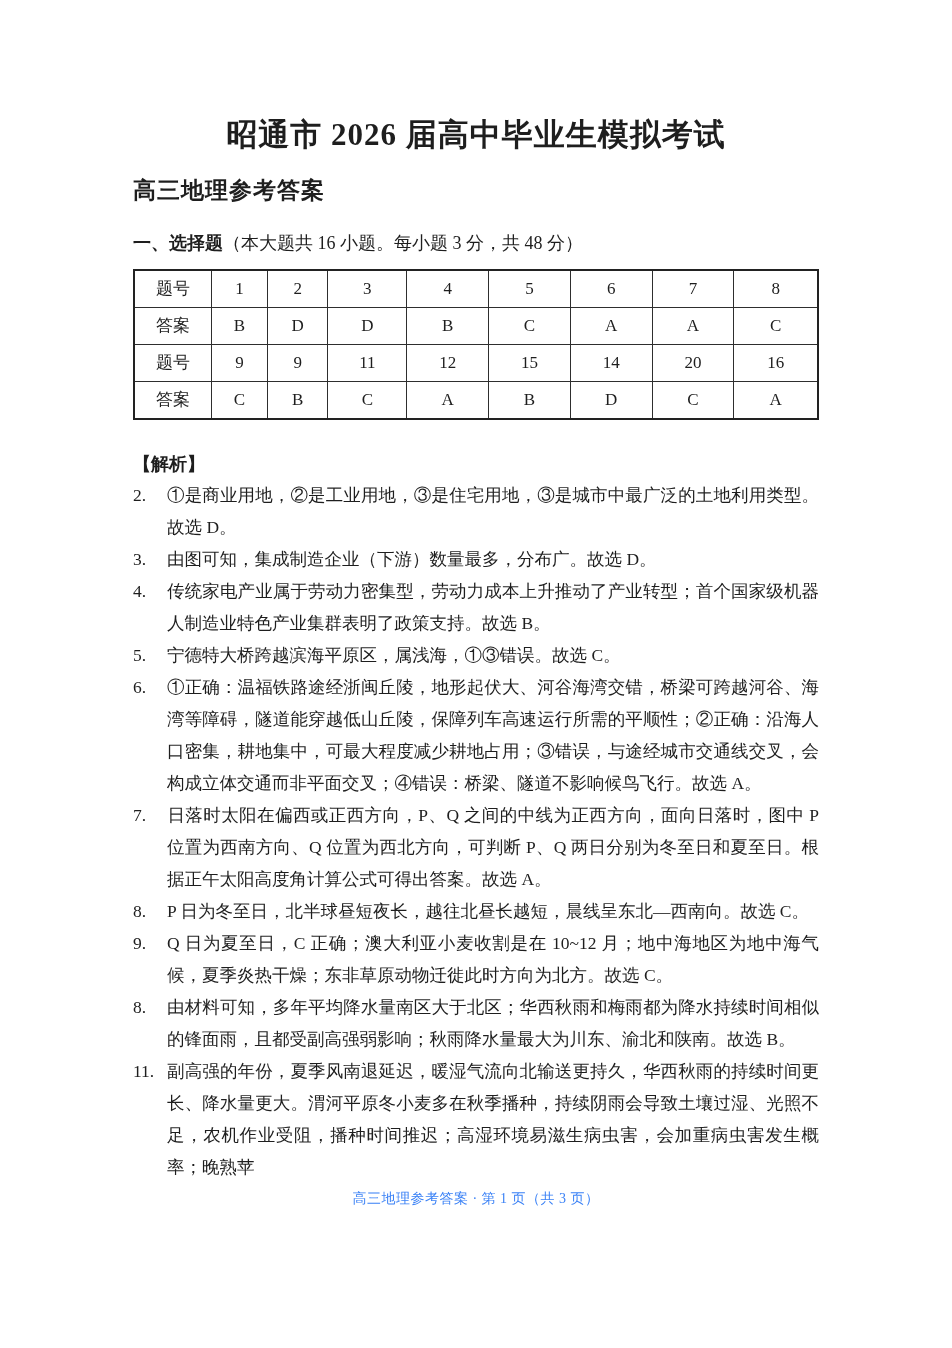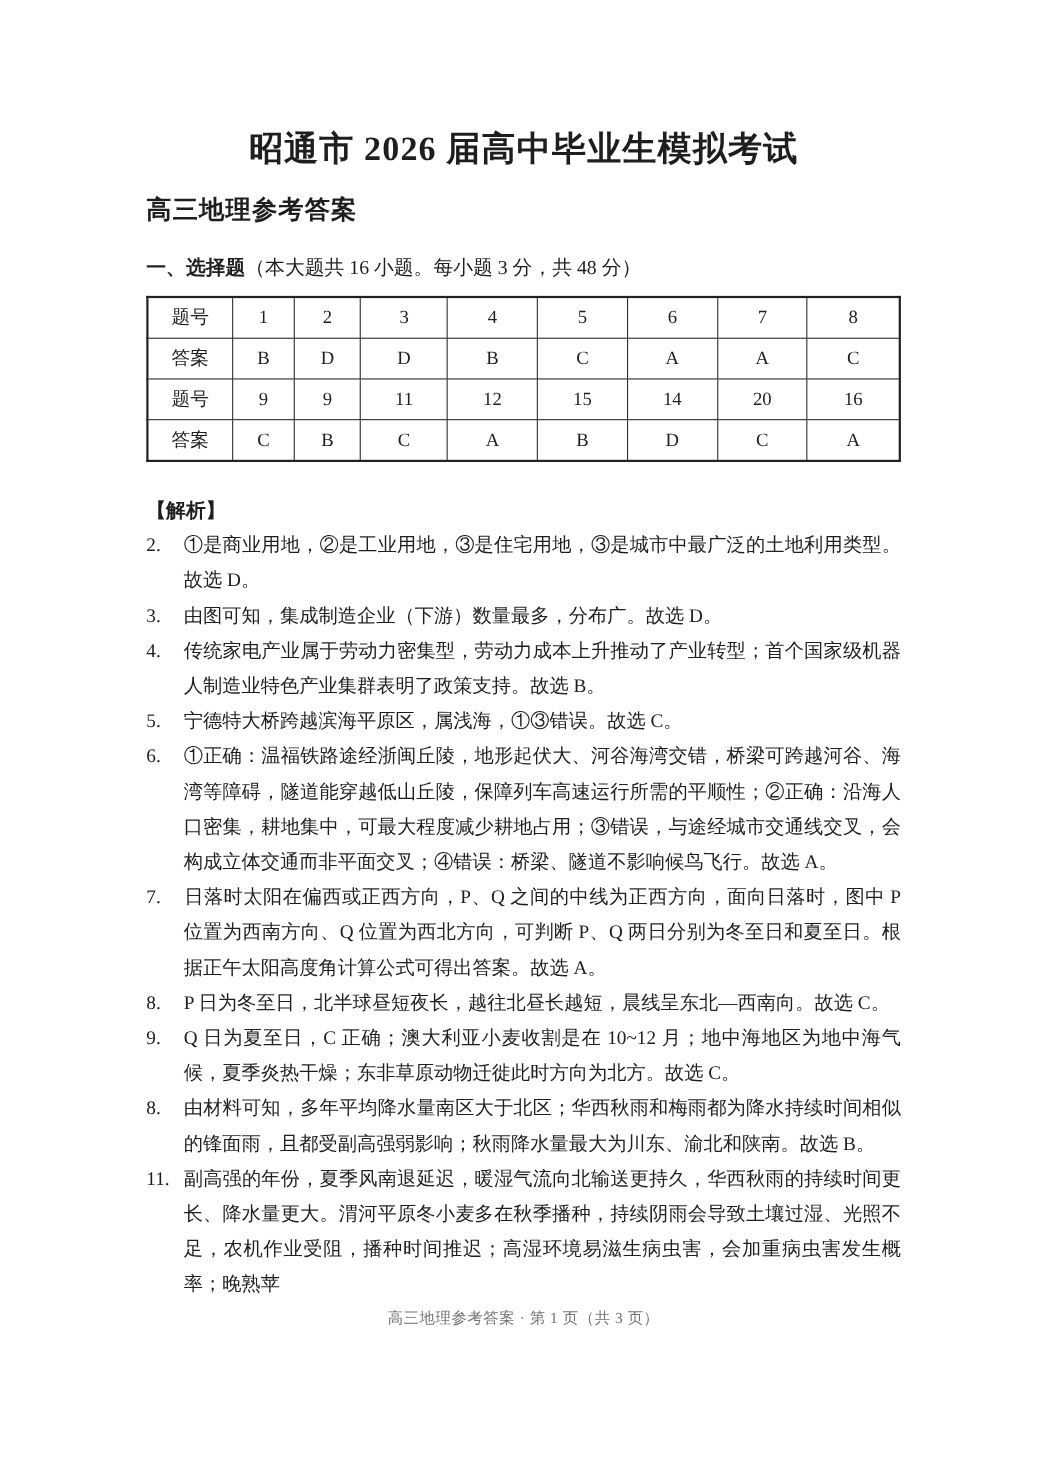--- a/index.html
+++ b/index.html
@@ -79,21 +79,21 @@
     width: 34px;
     margin-left: -34px;
   }
   .footer {
     position: absolute;
     left: 0;
     top: 1190px;
     width: 100%;
     text-align: center;
     font-size: 14px;
-    color: #737373;
+    color: #3b82f6;
     letter-spacing: 0.5px;
   }
 </style>
 </head>
 <body>
 
 <div class="page">
 
   <div class="doc-title">昭通市 2026 届高中毕业生模拟考试</div>
   <div class="doc-subtitle">高三地理参考答案</div>

